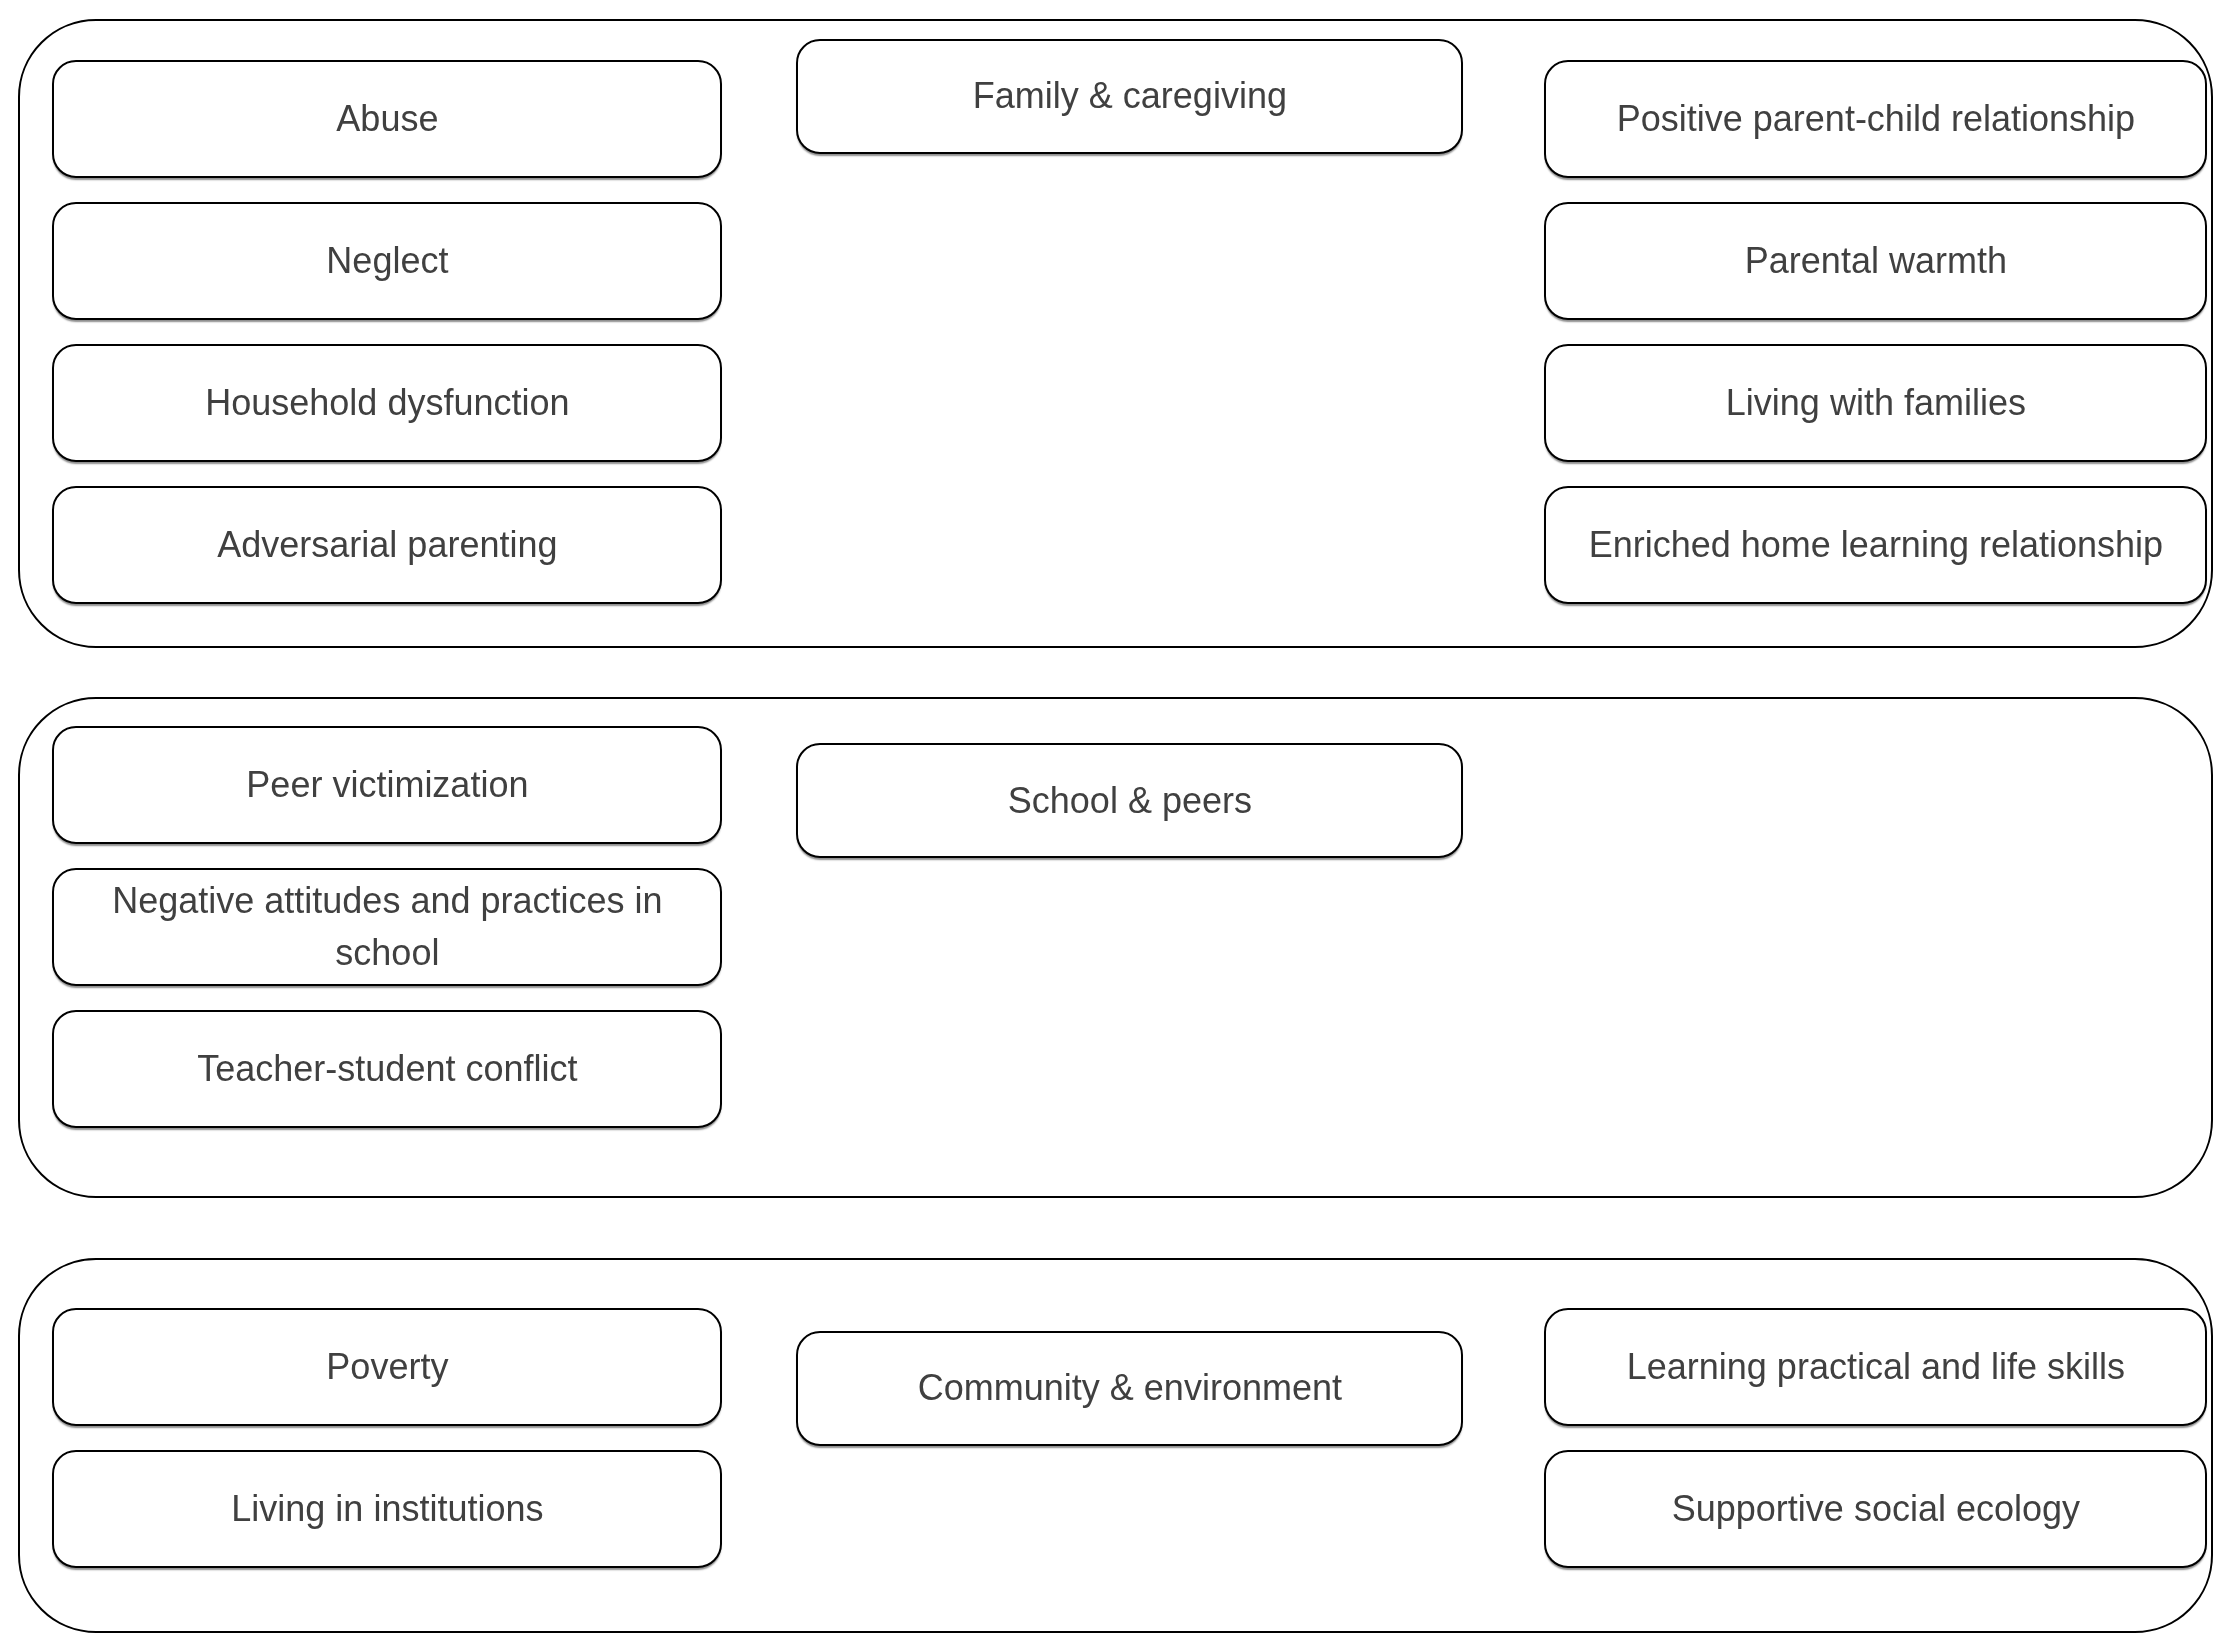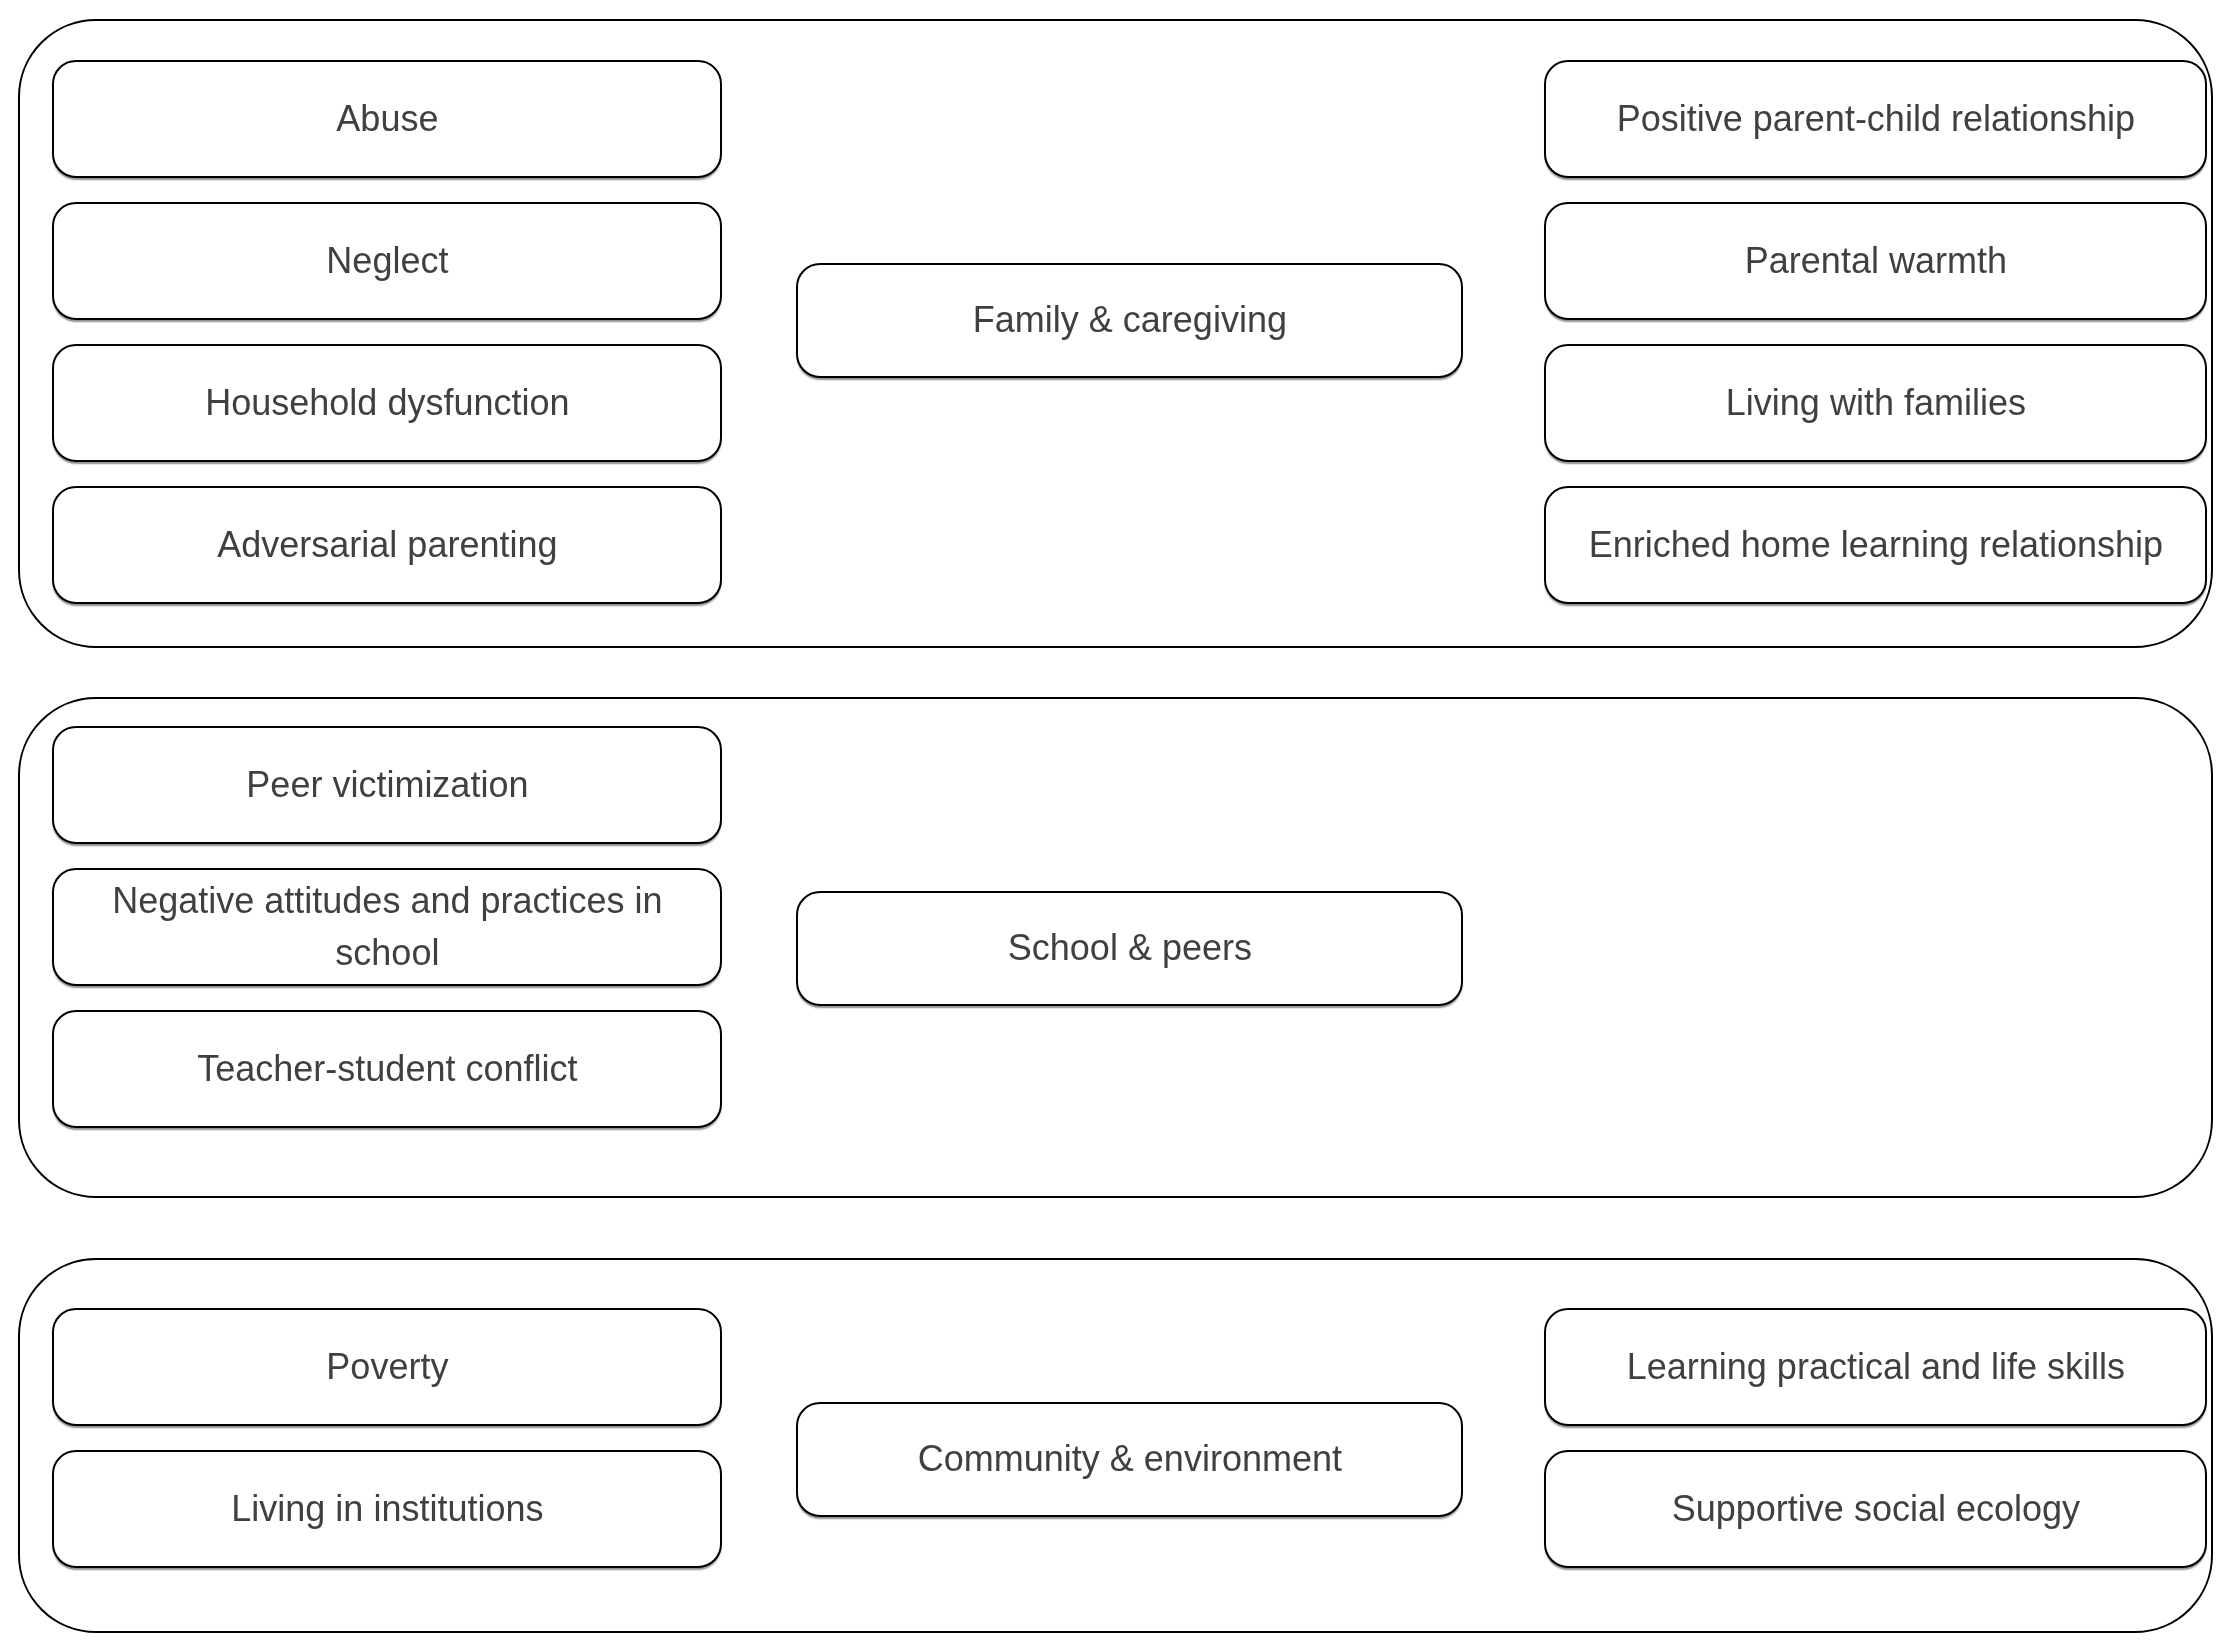--- a/index.html
+++ b/index.html
@@ -24,21 +24,21 @@
     background: #fff;
     display: flex;
     align-items: stretch;
   }
   .g0 { margin-top: 19px;  height: 629px; padding-top: 39px; padding-bottom: 45px; }
   .g1 { margin-top: 49px;  height: 501px;  padding-top: 27px; padding-bottom: 43px; }
   .g2 { margin-top: 60px; height: 375px;  padding-top: 48px; padding-bottom: 43px; }
 
   .col { display: flex; flex-direction: column; }
   .col.left   { width: 670px; margin-left: 32px; }
-  .col.center { width: 667px; margin-left: 74px; justify-content: center; }
+  .col.center { width: 667px; margin-left: 74px; justify-content: flex-start; }
   .col.right  { width: 663px; margin-left: 81px; }
   .col.side   { row-gap: 24px; }
 
   .box {
     height: 118px;
     flex: 0 0 118px;
     width: 100%;
     border: 2.3px solid #000;
     border-radius: 24px;
     background: #fff;

